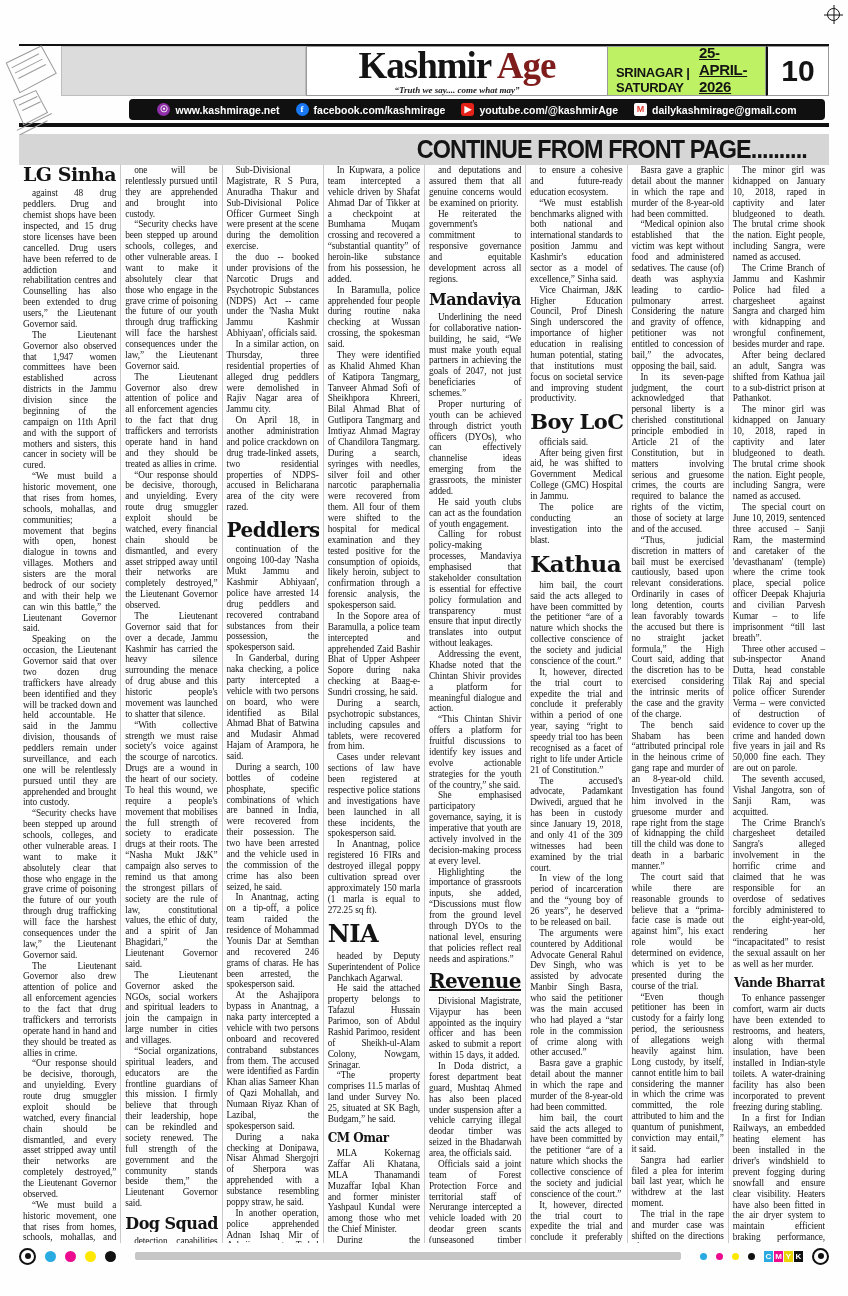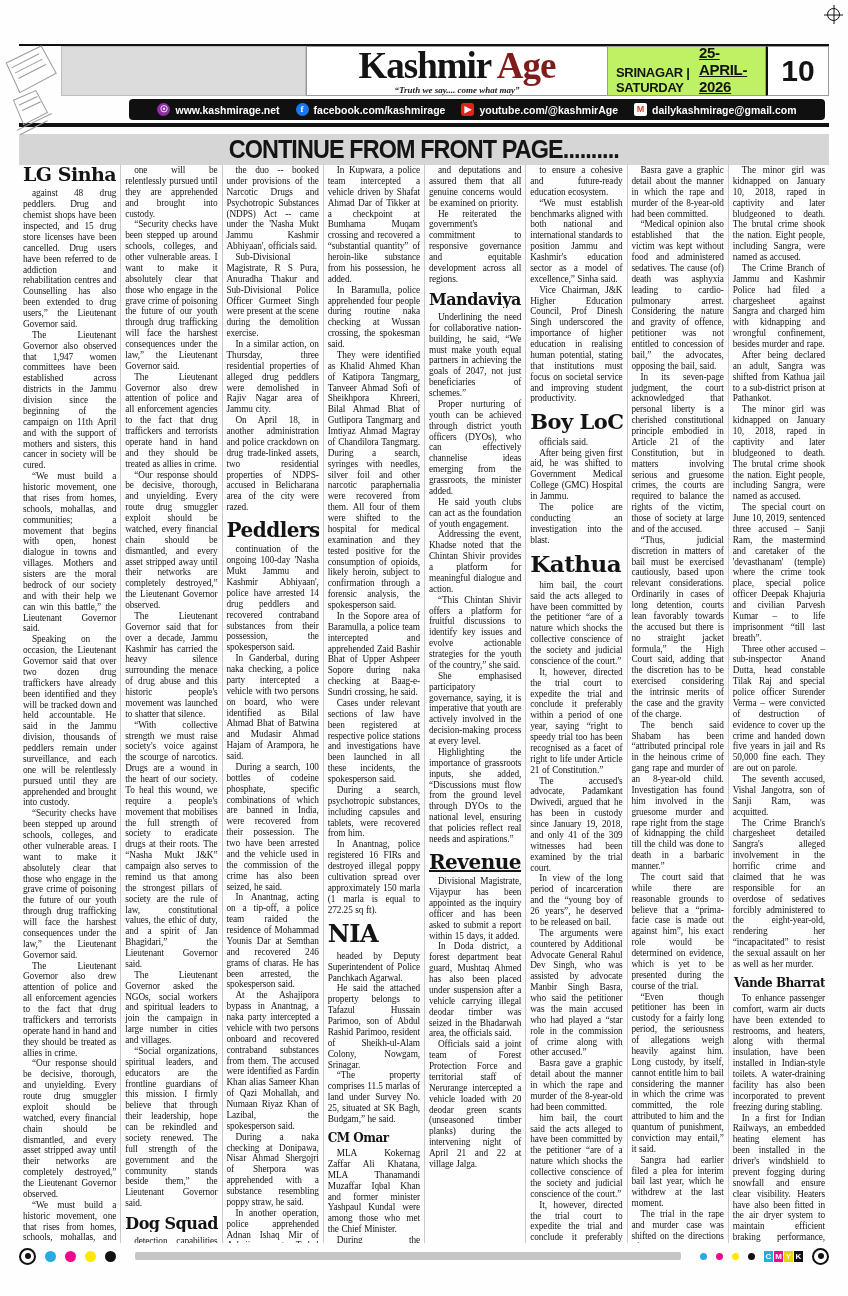--- a/index.html
+++ b/index.html
@@ -37,21 +37,21 @@
   
   .contact-strip{margin:3px 4px 0 110px;background:#101010;border-radius:4px;height:21px;display:flex;align-items:center;justify-content:center;gap:16px;font-family:"Liberation Sans",sans-serif;font-weight:bold;font-size:10.5px;color:#fff;}
   .contact-item{display:flex;align-items:center;gap:5px;white-space:nowrap;}
   .ci-icon{width:13px;height:13px;display:inline-flex;align-items:center;justify-content:center;border-radius:50%;font-size:9px;line-height:1;}
   .ci-globe{background:#8e2fa8;color:#fff;}
   .ci-fb{background:#1877f2;color:#fff;font-family:"Liberation Serif",serif;font-weight:bold;}
   .ci-yt{background:#e62117;border-radius:3px;color:#fff;}
   .ci-gm{background:#ffffff;color:#e03b2f;border-radius:2px;font-weight:bold;}
   .thick-rule{height:4px;background:#111;margin-top:3px;}
   
-  .banner{margin-top:7px;background:#d6d6d6;height:31px;display:flex;align-items:center;justify-content:center;}
+  .banner{margin-top:7px;background:#d6d6d6;height:31px;display:flex;align-items:center;justify-content:flex-end;}
   .banner span{font-family:"Liberation Sans",sans-serif;font-weight:bold;font-size:26px;letter-spacing:-1px;transform:scaleX(0.9);white-space:nowrap;}
   
   .cols{display:flex;height:1078px;overflow:hidden;}
   .col{width:12.5%;box-sizing:border-box;padding:0 4px;overflow:hidden;}
   .col + .col{border-left:1px solid #c9c9c9;}
   .para{margin:0;font-size:9.3px;line-height:1.17;text-align:justify;text-indent:9px;word-spacing:0.4px;letter-spacing:-0.1px;}
   .headline{font-family:"DejaVu Serif",serif;font-weight:bold;margin:7px 0 4px 0;line-height:1.02;white-space:nowrap;overflow:hidden;width:100%;letter-spacing:-0.5px;}
   .headline.first{margin-top:0;}
   
   .footer-marks{position:absolute;left:19px;right:19px;bottom:32px;height:16px;display:flex;align-items:center;gap:9px;}
@@ -139,56 +139,57 @@
         <p class="para">The Lieutenant Governor also drew attention of police and all enforcement agencies to the fact that drug traffickers and terrorists operate hand in hand and they should be treated as allies in crime.</p>
         <p class="para">“Our response should be decisive, thorough, and unyielding. Every route drug smuggler exploit should be watched, every financial chain should be dismantled, and every asset stripped away until their networks are completely destroyed,” the Lieutenant Governor observed.</p>
         <p class="para">The Lieutenant Governor said that for over a decade, Jammu Kashmir has carried the heavy silence surrounding the menace of drug abuse and this historic people's movement was launched to shatter that silence.</p>
         <p class="para">“With collective strength we must raise society's voice against the scourge of narcotics. Drugs are a wound in the heart of our society. To heal this wound, we require a people's movement that mobilises the full strength of society to eradicate drugs at their roots. The “Nasha Mukt J&amp;K” campaign also serves to remind us that among the strongest pillars of society are the rule of law, constitutional values, the ethic of duty, and a spirit of Jan Bhagidari,” the Lieutenant Governor said.</p>
         <p class="para">The Lieutenant Governor asked the NGOs, social workers and spiritual leaders to join the campaign in large number in cities and villages.</p>
         <p class="para">“Social organizations, spiritual leaders, and educators are the frontline guardians of this mission. I firmly believe that through their leadership, hope can be rekindled and society renewed. The full strength of the government and the community stands beside them,” the Lieutenant Governor said.</p>
         <h2 class="headline" style="font-size: 16px;">Dog Squad</h2>
         <p class="para">detection capabilities and strengthens ground-level enforcement.</p>
       </div>
       <div class="col">
+        <p class="para">Sub-Divisional Magistrate, R S Pura, Anuradha Thakur and Sub-Divisional Police Officer Gurmeet Singh were present at the scene during the demolition exercise.</p>
         <p class="para">the duo -- booked under provisions of the Narcotic Drugs and Psychotropic Substances (NDPS) Act -- came under the 'Nasha Mukt Jammu Kashmir Abhiyaan', officials said.</p>
-        <p class="para">Sub-Divisional Magistrate, R S Pura, Anuradha Thakur and Sub-Divisional Police Officer Gurmeet Singh were present at the scene during the demolition exercise.</p>
         <p class="para">In a similar action, on Thursday, three residential properties of alleged drug peddlers were demolished in Rajiv Nagar area of Jammu city.</p>
         <p class="para">On April 18, in another administration and police crackdown on drug trade-linked assets, two residential properties of NDPS-accused in Belicharana area of the city were razed.</p>
         <h2 class="headline" style="font-size: 20px;">Peddlers</h2>
         <p class="para">continuation of the ongoing 100-day 'Nasha Mukt Jammu and Kashmir Abhiyaan', police have arrested 14 drug peddlers and recovered contraband substances from their possession, the spokesperson said.</p>
         <p class="para">In Ganderbal, during naka checking, a police party intercepted a vehicle with two persons on board, who were identified as Bilal Ahmad Bhat of Batwina and Mudasir Ahmad Hajam of Arampora, he said.</p>
         <p class="para">During a search, 100 bottles of codeine phosphate, specific combinations of which are banned in India, were recovered from their possession. The two have been arrested and the vehicle used in the commission of the crime has also been seized, he said.</p>
         <p class="para">In Anantnag, acting on a tip-off, a police team raided the residence of Mohammad Younis Dar at Semthan and recovered 246 grams of charas. He has been arrested, the spokesperson said.</p>
         <p class="para">At the Ashajipora bypass in Anantnag, a naka party intercepted a vehicle with two persons onboard and recovered contraband substances from them. The accused were identified as Fardin Khan alias Sameer Khan of Qazi Mohallah, and Numaan Riyaz Khan of Lazibal, the spokesperson said.</p>
         <p class="para">During a naka checking at Donipawa, Nisar Ahmad Shergojri of Sherpora was apprehended with a substance resembling poppy straw, he said.</p>
         <p class="para">In another operation, police apprehended Adnan Ishaq Mir of Ashajipora at Tarbal Chee and recovered approximately 2 grams of a heroin-like substance from his possession, he added.</p>
       </div>
       <div class="col">
         <p class="para">In Kupwara, a police team intercepted a vehicle driven by Shafat Ahmad Dar of Tikker at a checkpoint at Bumhama Muqam crossing and recovered a “substantial quantity” of heroin-like substance from his possession, he added.</p>
         <p class="para">In Baramulla, police apprehended four people during routine naka checking at Wussan crossing, the spokesman said.</p>
         <p class="para">They were identified as Khalid Ahmed Khan of Katipora Tangmarg, Tanveer Ahmad Sofi of Sheikhpora Khreeri, Bilal Ahmad Bhat of Gutlipora Tangmarg and Imtiyaz Ahmad Magray of Chandilora Tangmarg. During a search, syringes with needles, silver foil and other narcotic paraphernalia were recovered from them. All four of them were shifted to the hospital for medical examination and they tested positive for the consumption of opioids, likely heroin, subject to confirmation through a forensic analysis, the spokesperson said.</p>
         <p class="para">In the Sopore area of Baramulla, a police team intercepted and apprehended Zaid Bashir Bhat of Upper Ashpeer Sopore during naka checking at Baag-e-Sundri crossing, he said.</p>
+        <p class="para">During a search, psychotropic substances, including capsules and tablets, were recovered from him.</p>
         <p class="para">Cases under relevant sections of law have been registered at respective police stations and investigations have been launched in all these incidents, the spokesperson said.</p>
-        <p class="para">During a search, psychotropic substances, including capsules and tablets, were recovered from him.</p>
         <p class="para">In Anantnag, police registered 16 FIRs and destroyed illegal poppy cultivation spread over approximately 150 marla (1 marla is equal to 272.25 sq ft).</p>
         <h2 class="headline" style="font-size: 24px;">NIA</h2>
         <p class="para">headed by Deputy Superintendent of Police Panchkach Agarwal.</p>
         <p class="para">He said the attached property belongs to Tafazul Hussain Parimoo, son of Abdul Rashid Parimoo, resident of Sheikh-ul-Alam Colony, Nowgam, Srinagar.</p>
         <p class="para">“The property comprises 11.5 marlas of land under Survey No. 25, situated at SK Bagh, Budgam,” he said.</p>
         <h2 class="headline" style="font-size: 12px;">CM Omar</h2>
         <p class="para">MLA Kokernag Zaffar Ali Khatana, MLA Thanamandi Muzaffar Iqbal Khan and former minister Yashpaul Kundal were among those who met the Chief Minister.</p>
         <p class="para">During the interactions, the representatives raised various development-related concerns, including augmentation of basic infrastructure, improvement in road connectivity, strengthening of healthcare and educational facilities, and addressing public service delivery issues in their areas.</p>
       </div>
       <div class="col">
         <p class="para">and deputations and assured them that all genuine concerns would be examined on priority.</p>
         <p class="para">He reiterated the government's commitment to responsive governance and equitable development across all regions.</p>
         <h2 class="headline" style="font-size: 16px;">Mandaviya</h2>
         <p class="para">Underlining the need for collaborative nation-building, he said, “We must make youth equal partners in achieving the goals of 2047, not just beneficiaries of schemes.”</p>
         <p class="para">Proper nurturing of youth can be achieved through district youth officers (DYOs), who can effectively channelise ideas emerging from the grassroots, the minister added.</p>
         <p class="para">He said youth clubs can act as the foundation of youth engagement.</p>
+        <p class="para">Calling for robust policy-making processes, Mandaviya emphasised that stakeholder consultation is essential for effective policy formulation and transparency must ensure that input directly translates into output without leakages.</p>
         <p class="para">Addressing the event, Khadse noted that the Chintan Shivir provides a platform for meaningful dialogue and action.</p>
         <p class="para">“This Chintan Shivir offers a platform for fruitful discussions to identify key issues and evolve actionable strategies for the youth of the country,” she said.</p>
         <p class="para">She emphasised participatory governance, saying, it is imperative that youth are actively involved in the decision-making process at every level.</p>
         <p class="para">Highlighting the importance of grassroots inputs, she added, “Discussions must flow from the ground level through DYOs to the national level, ensuring that policies reflect real needs and aspirations.”</p>
         <h2 class="headline" style="font-size: 20px; text-decoration: underline;">Revenue</h2>
         <p class="para">Divisional Magistrate, Vijaypur has been appointed as the inquiry officer and has been asked to submit a report within 15 days, it added.</p>
         <p class="para">In Doda district, a forest department beat guard, Mushtaq Ahmed has also been placed under suspension after a vehicle carrying illegal deodar timber was seized in the Bhadarwah area, the officials said.</p>
         <p class="para">Officials said a joint team of Forest Protection Force and territorial staff of Nerurange intercepted a vehicle loaded with 20 deodar green scants (unseasoned timber planks) during the intervening night of April 21 and 22 at village Jalga.</p>
       </div>
       <div class="col">

